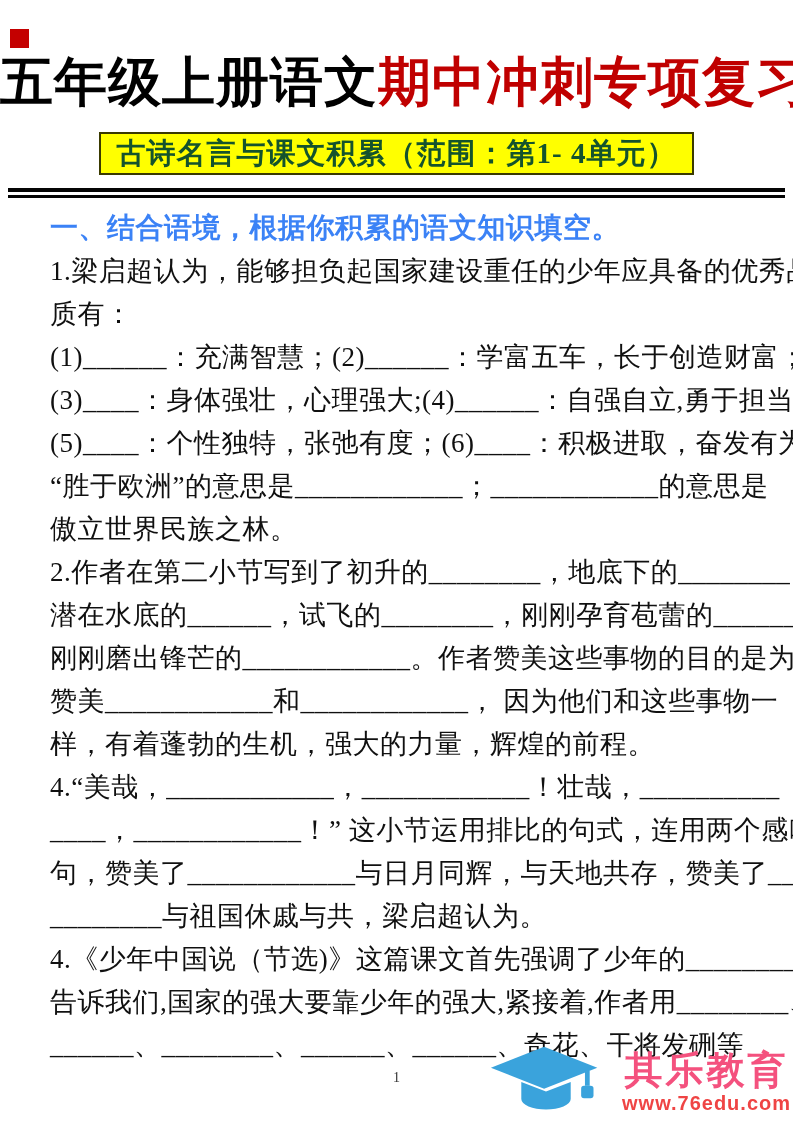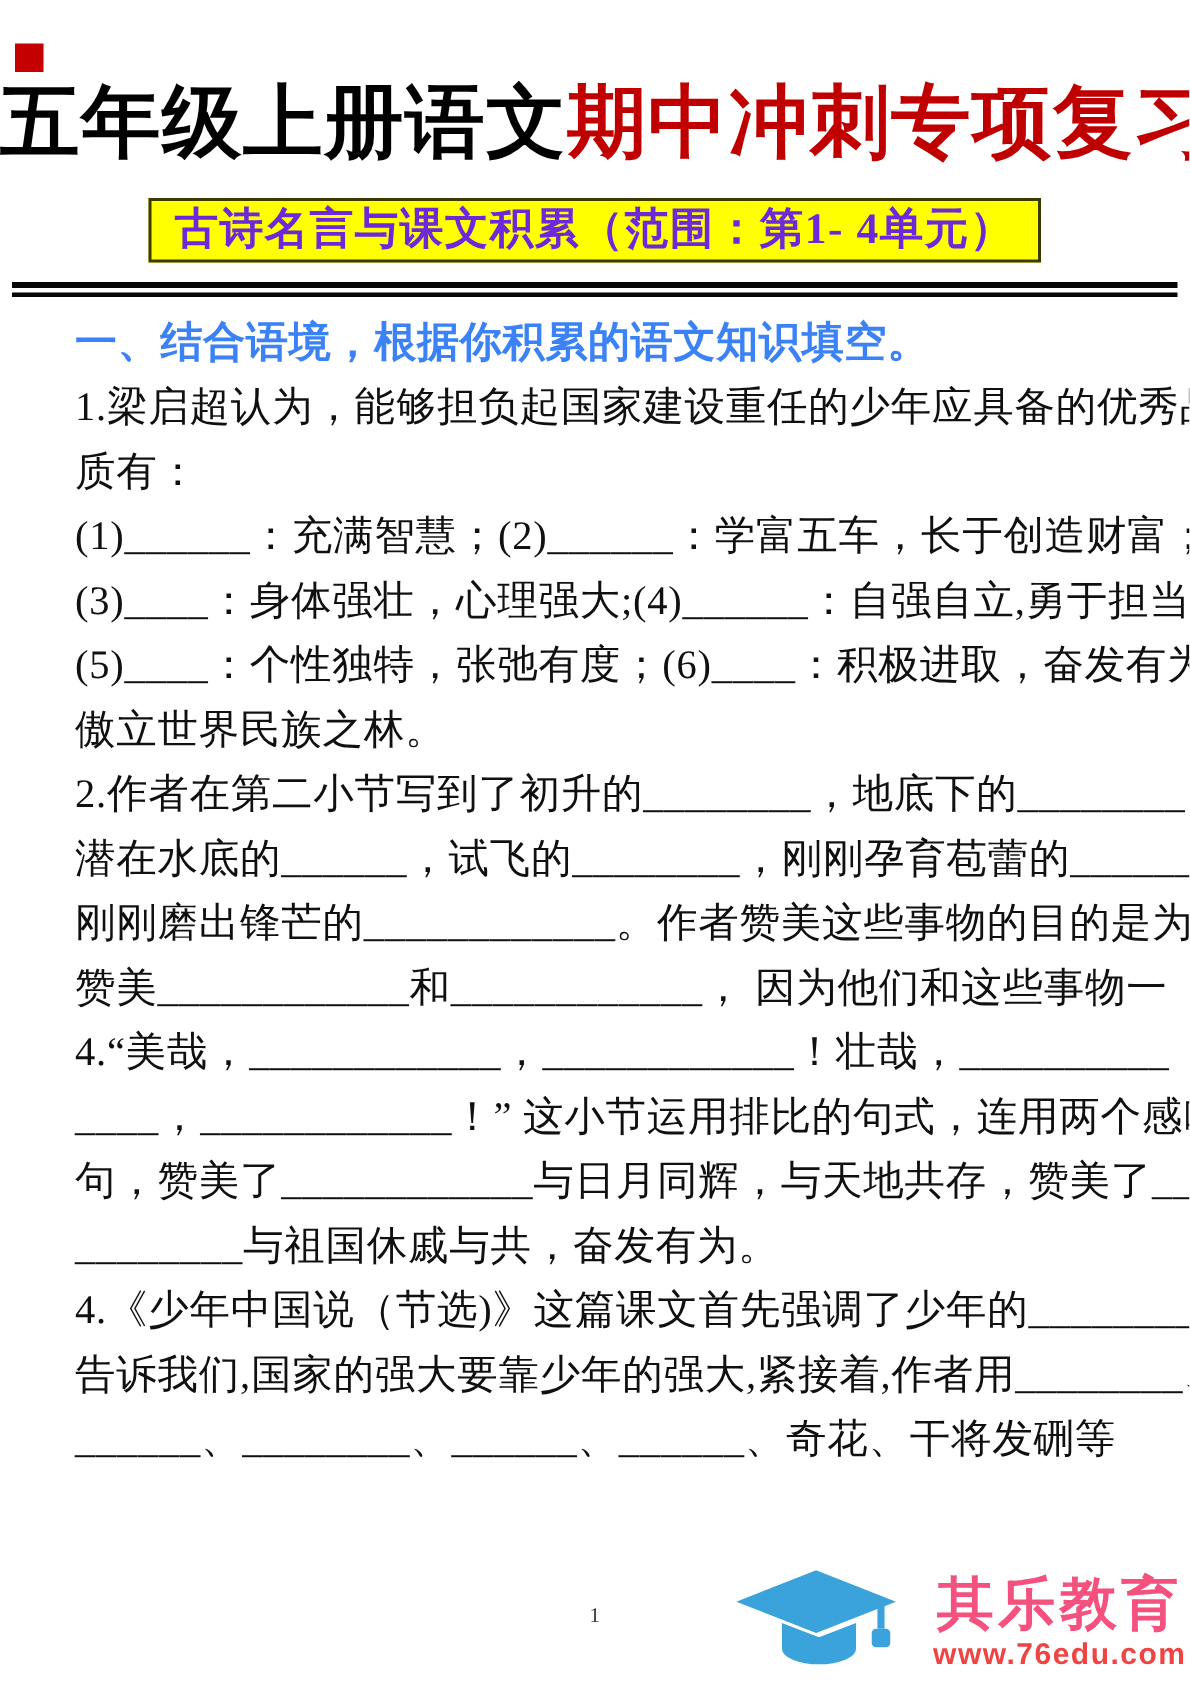--- a/index.html
+++ b/index.html
@@ -25,21 +25,21 @@
     white-space:nowrap;
     font-family:"Liberation Serif","DejaVu Serif",serif;
   }
   .title .t-black{color:#000000;}
   .title .t-red{color:#c00000;}
   .subtitle-wrap{text-align:center;margin-top:20px;}
   .subtitle{
     display:inline-block;
     background:#ffff00;
     border:2px solid #3a3a00;
-    color:#6d28d9;
+    color:#14532d;
     font-weight:bold;
     font-size:29px;
     line-height:36px;
     padding:1px 16px 2px 16px;
     letter-spacing:1px;
     font-family:"Liberation Serif","DejaVu Serif",serif;
   }
   .double-rule{
     margin:13px 8px 0 8px;
     height:3px;
@@ -106,29 +106,31 @@
 
   <div class="double-rule"></div>
 
   <div class="body">
     <div class="section-heading">一、结合语境，根据你积累的语文知识填空。</div>
     <div class="bodyline">1.梁启超认为，能够担负起国家建设重任的少年应具备的优秀品</div>
     <div class="bodyline">质有：</div>
     <div class="bodyline">(1)______：充满智慧；(2)______：学富五车，长于创造财富；</div>
     <div class="bodyline">(3)____：身体强壮，心理强大;(4)______：自强自立,勇于担当;</div>
     <div class="bodyline">(5)____：个性独特，张弛有度；(6)____：积极进取，奋发有为；</div>
+    <div class="bodyline">“胜于欧洲”的意思是____________；____________的意思是</div>
     <div class="bodyline">傲立世界民族之林。</div>
     <div class="bodyline">2.作者在第二小节写到了初升的________，地底下的________，</div>
     <div class="bodyline">潜在水底的______，试飞的________，刚刚孕育苞蕾的________，</div>
     <div class="bodyline">刚刚磨出锋芒的____________。作者赞美这些事物的目的是为了</div>
     <div class="bodyline">赞美____________和____________，  因为他们和这些事物一</div>
+    <div class="bodyline">样，有着蓬勃的生机，强大的力量，辉煌的前程。</div>
     <div class="bodyline">4.“美哉，____________，____________！壮哉，__________</div>
     <div class="bodyline">____，____________！” 这小节运用排比的句式，连用两个感叹</div>
     <div class="bodyline">句，赞美了____________与日月同辉，与天地共存，赞美了____</div>
-    <div class="bodyline">________与祖国休戚与共，奋发有为。</div>
+    <div class="bodyline">________与祖国休戚与共，梁启超认为。</div>
     <div class="bodyline">4.《少年中国说（节选)》这篇课文首先强调了少年的________，</div>
     <div class="bodyline">告诉我们,国家的强大要靠少年的强大,紧接着,作者用________、</div>
     <div class="bodyline">______、________、______、______、奇花、干将发硎等</div>
   </div>
 
   <div class="page-number">1</div>
 
   <div class="logo">
     <svg class="logo-cap" viewBox="0 0 120 80" xmlns="http://www.w3.org/2000/svg">
       <polygon points="58,3 114,25 58,47 2,25" fill="#3aa3dc"></polygon>

